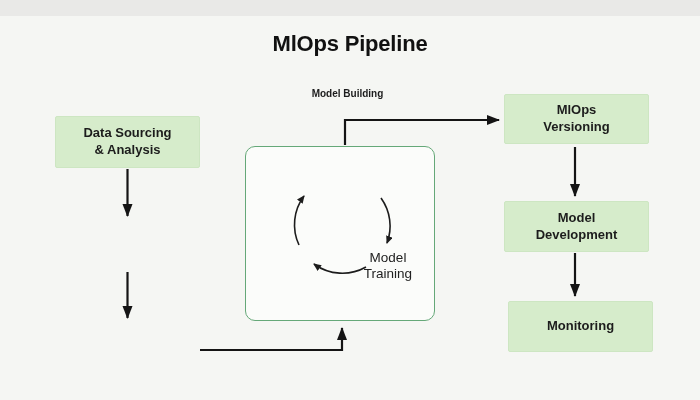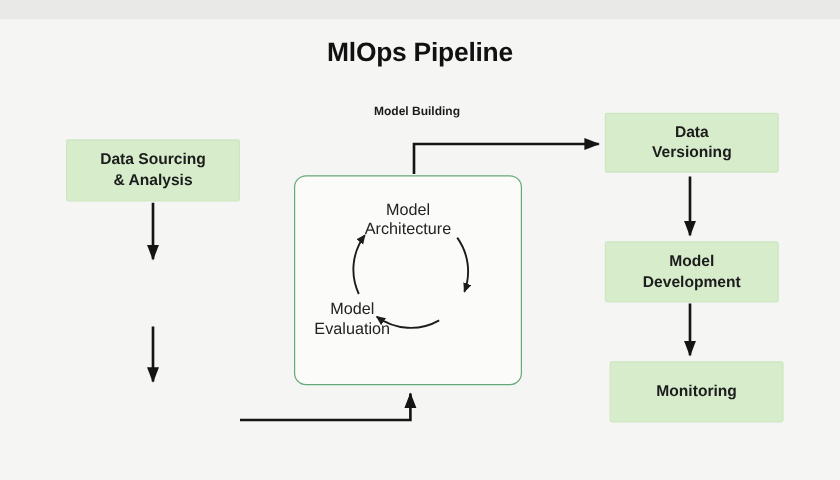--- a/index.html
+++ b/index.html
@@ -93,32 +93,31 @@
 
   <div class="page-title">MlOps Pipeline</div>
 
   <div class="section-label">Model Building</div>
 
   <div class="node n-l1">
     <div class="lbl wrap100">Data Sourcing &amp; Analysis</div>
   </div>
 
   <div class="node n-r1">
-    <div class="lbl wrap80">Data Versioning</div>
+    <div class="lbl wrap80">MlOps Versioning</div>
   </div>
   <div class="node n-r2">
     <div class="lbl wrap95">Model Development</div>
   </div>
   <div class="node n-r3">
     <div class="lbl">Monitoring</div>
   </div>
 
   <div class="cycle-box">
-    <div class="cycle-label cl-arch">Model Architecture</div>
-    <div class="cycle-label cl-eval">Model Evaluation</div>
+    <div class="cycle-label cl-train">Model Training</div>
   </div>
 
   <svg class="connectors" width="700" height="400" viewBox="0 0 700 400">
     <defs>
       <marker id="ah-big" markerUnits="userSpaceOnUse" markerWidth="15" markerHeight="12" refX="12" refY="5" orient="auto">
         <path d="M0,0 L13,5 L0,10 z" fill="#141414"></path>
       </marker>
       <marker id="ah-sm" markerUnits="userSpaceOnUse" markerWidth="10" markerHeight="8" refX="7" refY="3.5" orient="auto">
         <path d="M0,0 L8,3.5 L0,7 z" fill="#1c1c1c"></path>
       </marker>

